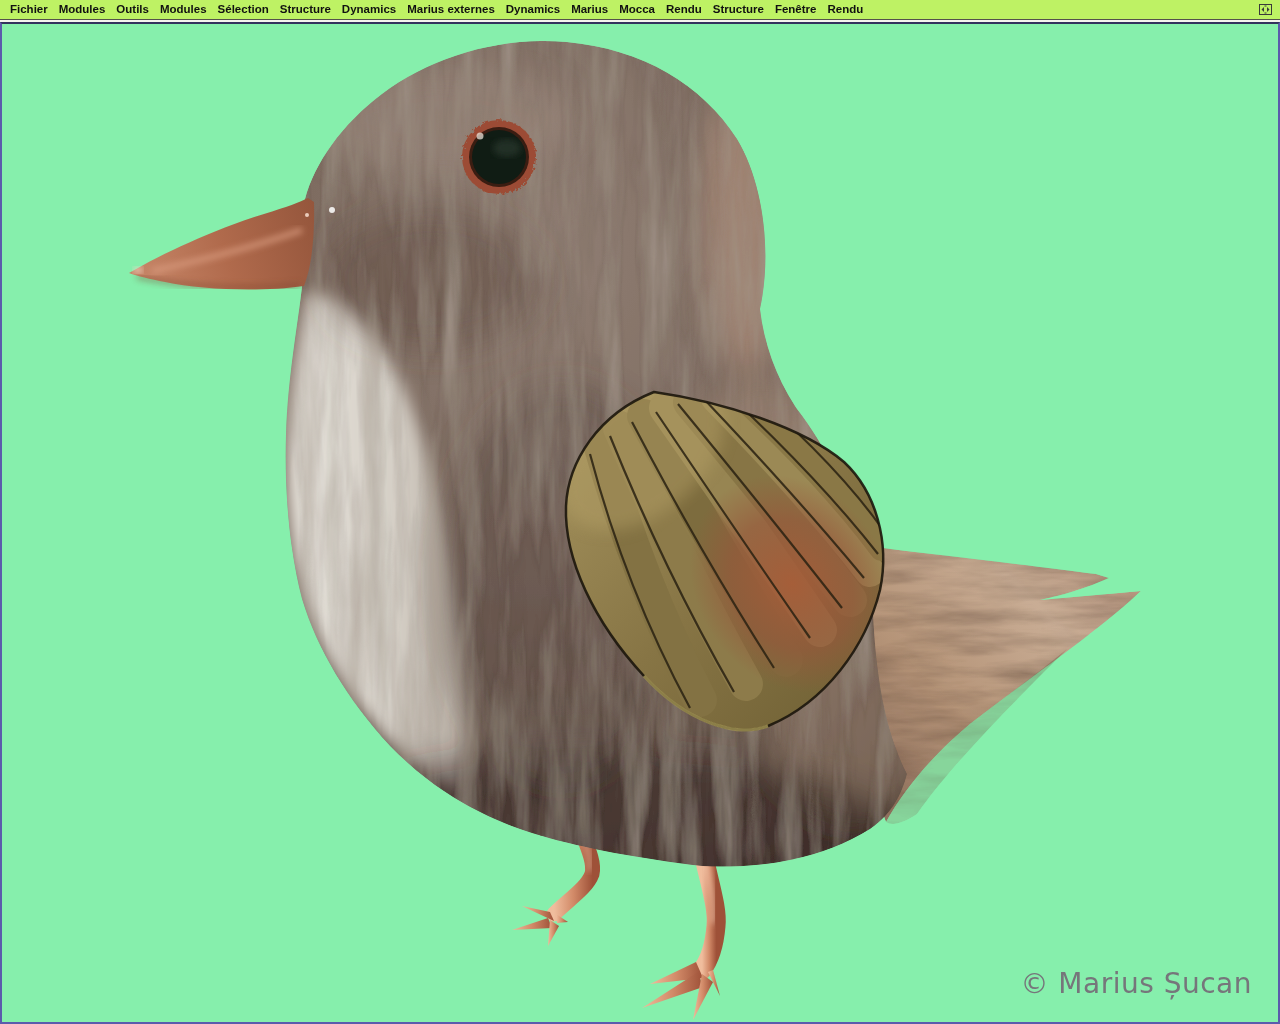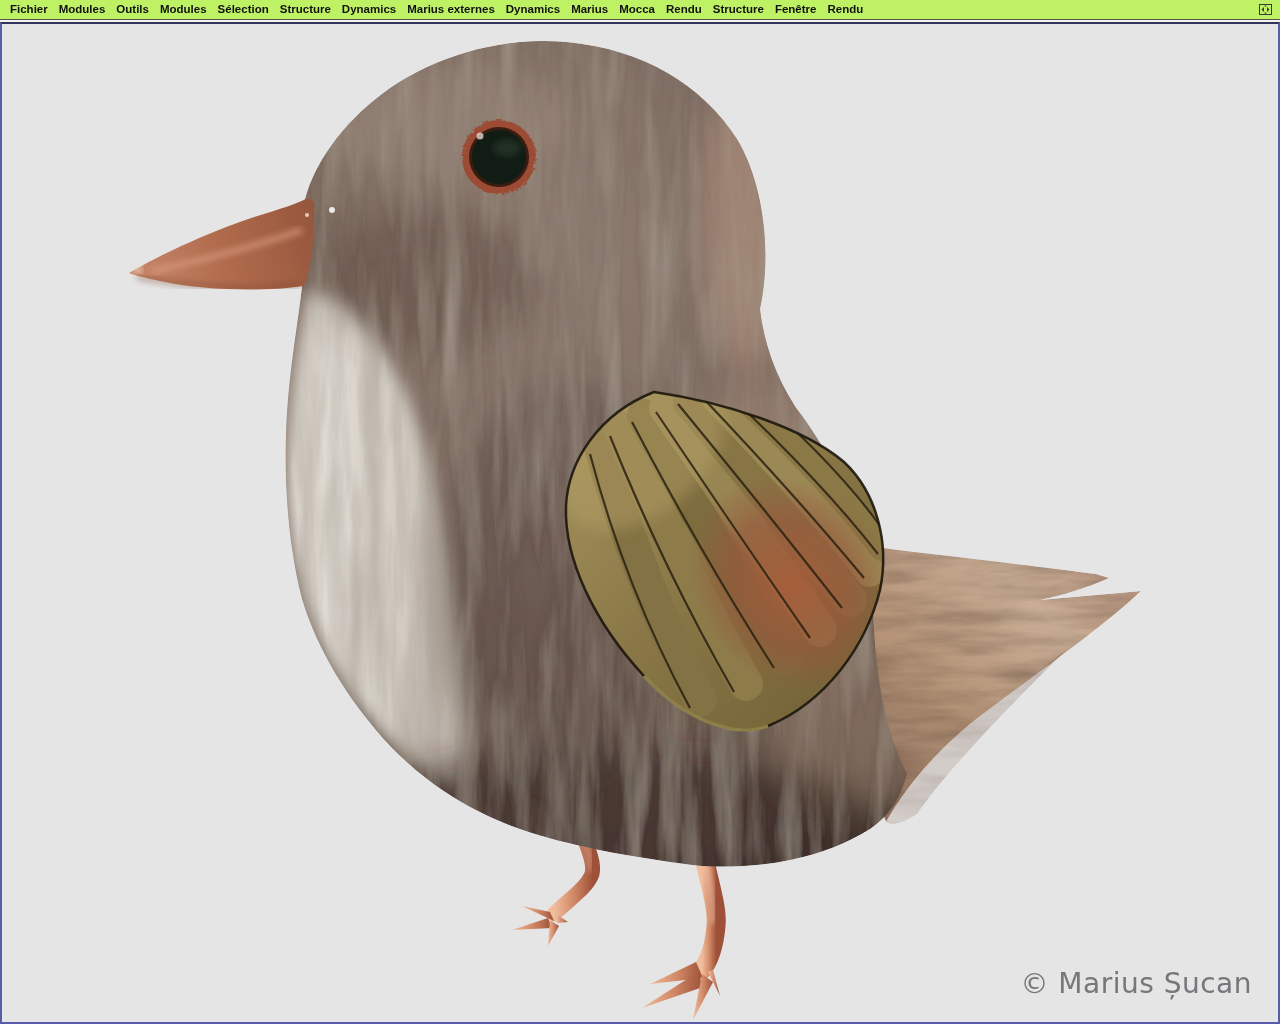--- a/index.html
+++ b/index.html
@@ -25,21 +25,21 @@
   .menubar-spacer{flex:1}
   .corner-btn{display:flex;align-items:center;justify-content:center;width:17px;height:15px}
 
   .menubar-divider{height:2px;background:#f4f3ee}
 
   
   .viewport{
     position:relative;
     height:1002px;
     box-sizing:border-box;
-    background:#e5e5e5;
+    background:#86efac;
     border:2px solid #5b5bac;
     border-top:2px solid #32325e;
     overflow:hidden;
   }
   .viewport svg.render{position:absolute;left:0;top:0;width:100%;height:100%;display:block}
   .watermark{
     position:absolute;right:26px;bottom:22px;
     font-family:"DejaVu Sans",sans-serif;
     font-size:28px;color:#76767b;letter-spacing:.5px;
     pointer-events:none;

